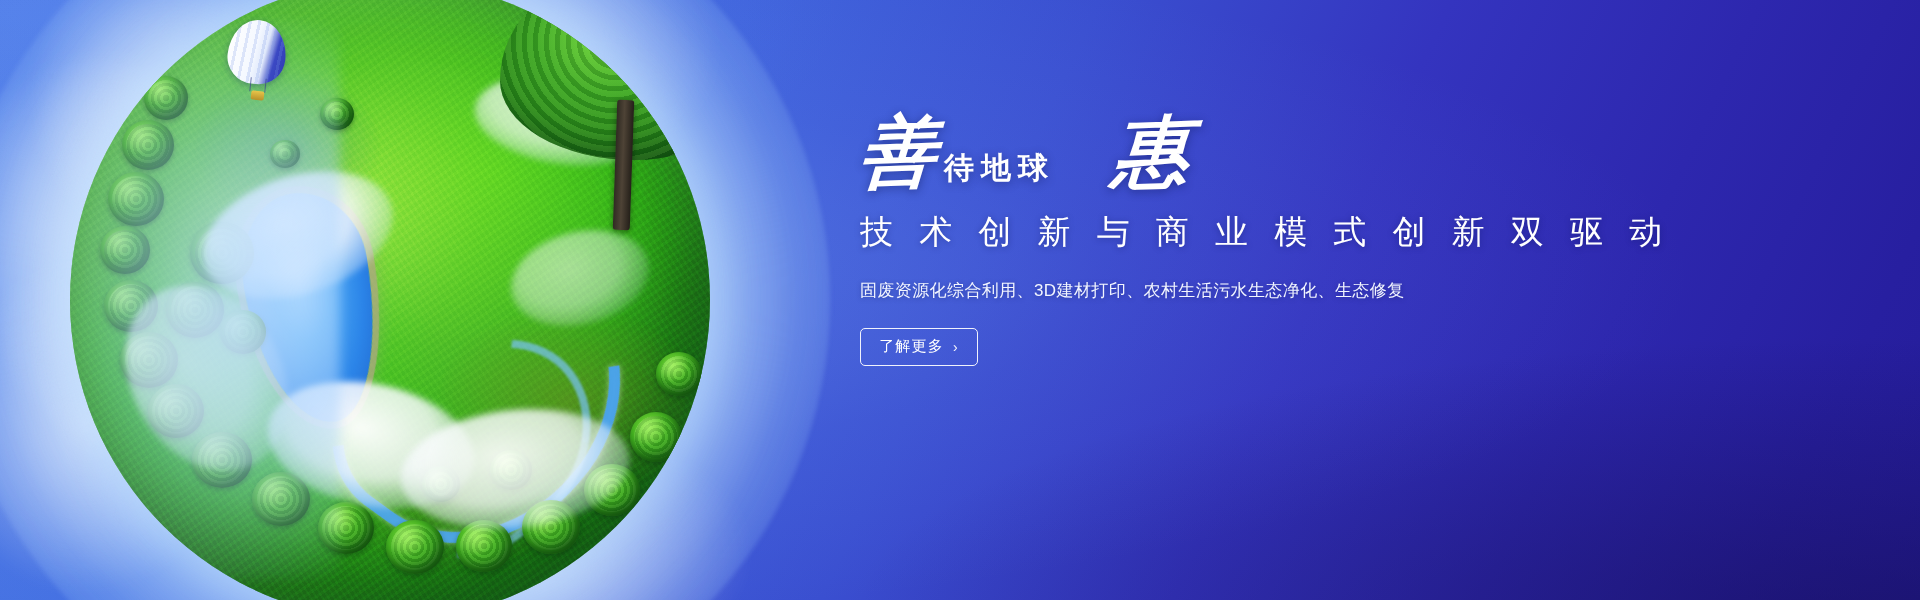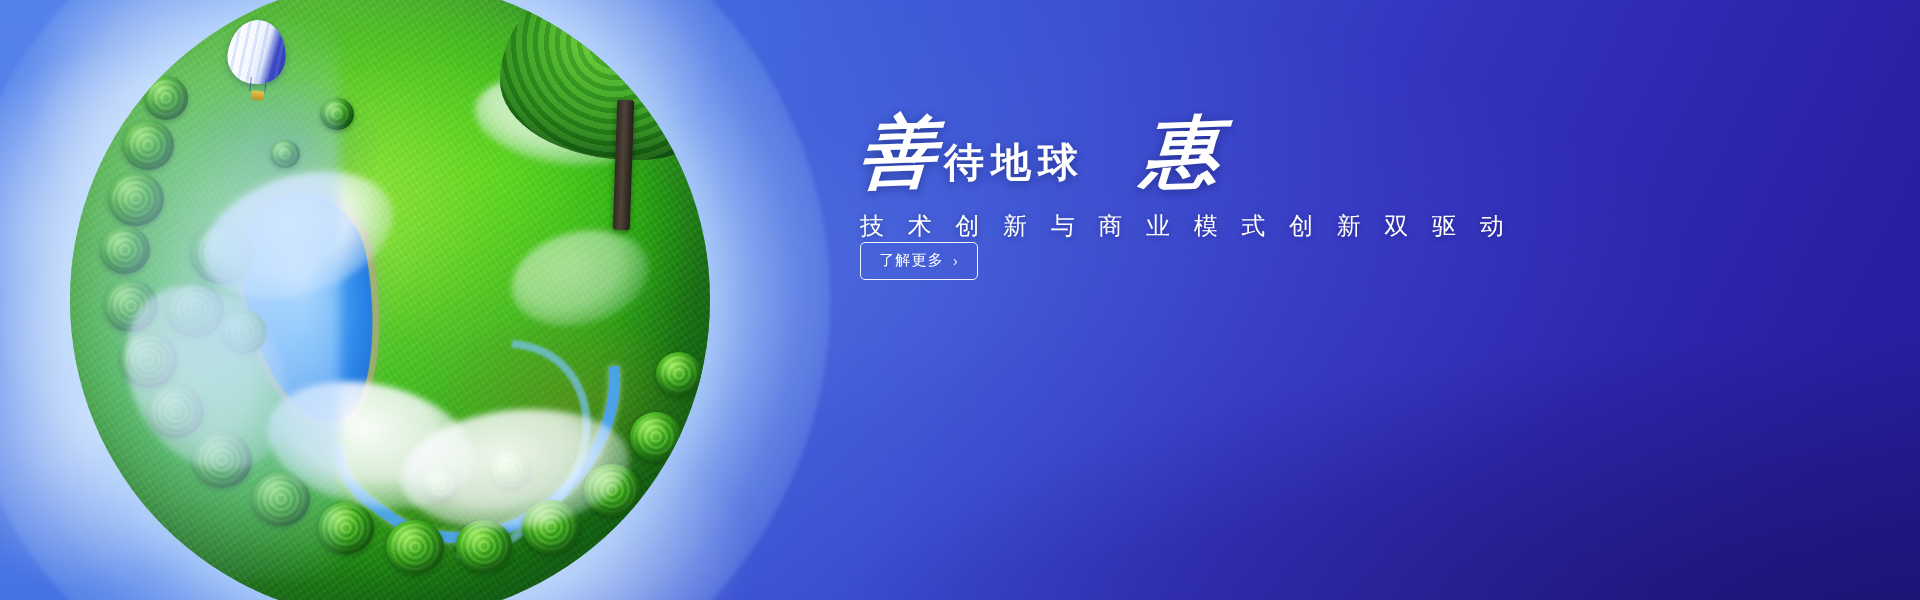--- a/index.html
+++ b/index.html
@@ -260,33 +260,34 @@
     font-size:76px;
     font-weight:700;
     font-style:italic;
     letter-spacing:0;
     line-height:.92;
     transform:skewX(-5deg) rotate(-2deg);
     display:inline-block;
   }
   .hl-small {
     font-family:"Liberation Serif","DejaVu Serif",serif;
-    font-size:40px;
+    font-size:30px;
     font-weight:700;
     letter-spacing:7px;
     padding-bottom:5px;
     margin-left:8px;
   }
   .hl-gap { width:58px; display:inline-block; }
 
   .subtitle {
-    font-size:24px;
+    font-size:33px;
     font-weight:400;
     letter-spacing:8.5px;
     color:#ffffff;
+    margin-bottom:24px;
     text-shadow:0 1px 6px rgba(10,20,80,.4);
     white-space:nowrap;
   }
   .description {
     font-size:17px;
     font-weight:400;
     letter-spacing:.4px;
     color:#f2f5ff;
     margin-bottom:26px;
     text-shadow:0 1px 5px rgba(10,20,80,.35);
@@ -386,20 +387,21 @@
 
     <div class="headline">
       <span class="hl-big">善</span>
       <span class="hl-small">待地球</span>
       <span class="hl-gap"></span>
       <span class="hl-big">惠</span>
     </div>
 
     <div class="subtitle">技 术 创 新 与 商 业 模 式 创 新 双 驱 动</div>
 
+    <div class="description">固废资源化综合利用、3D建材打印、农村生活污水生态净化、生态修复</div>
 
     <a href="#" class="cta">
       <span>了解更多</span>
       <span class="cta-chevron">›</span>
     </a>
 
   </div>
 </div>
 
 </body></html>

